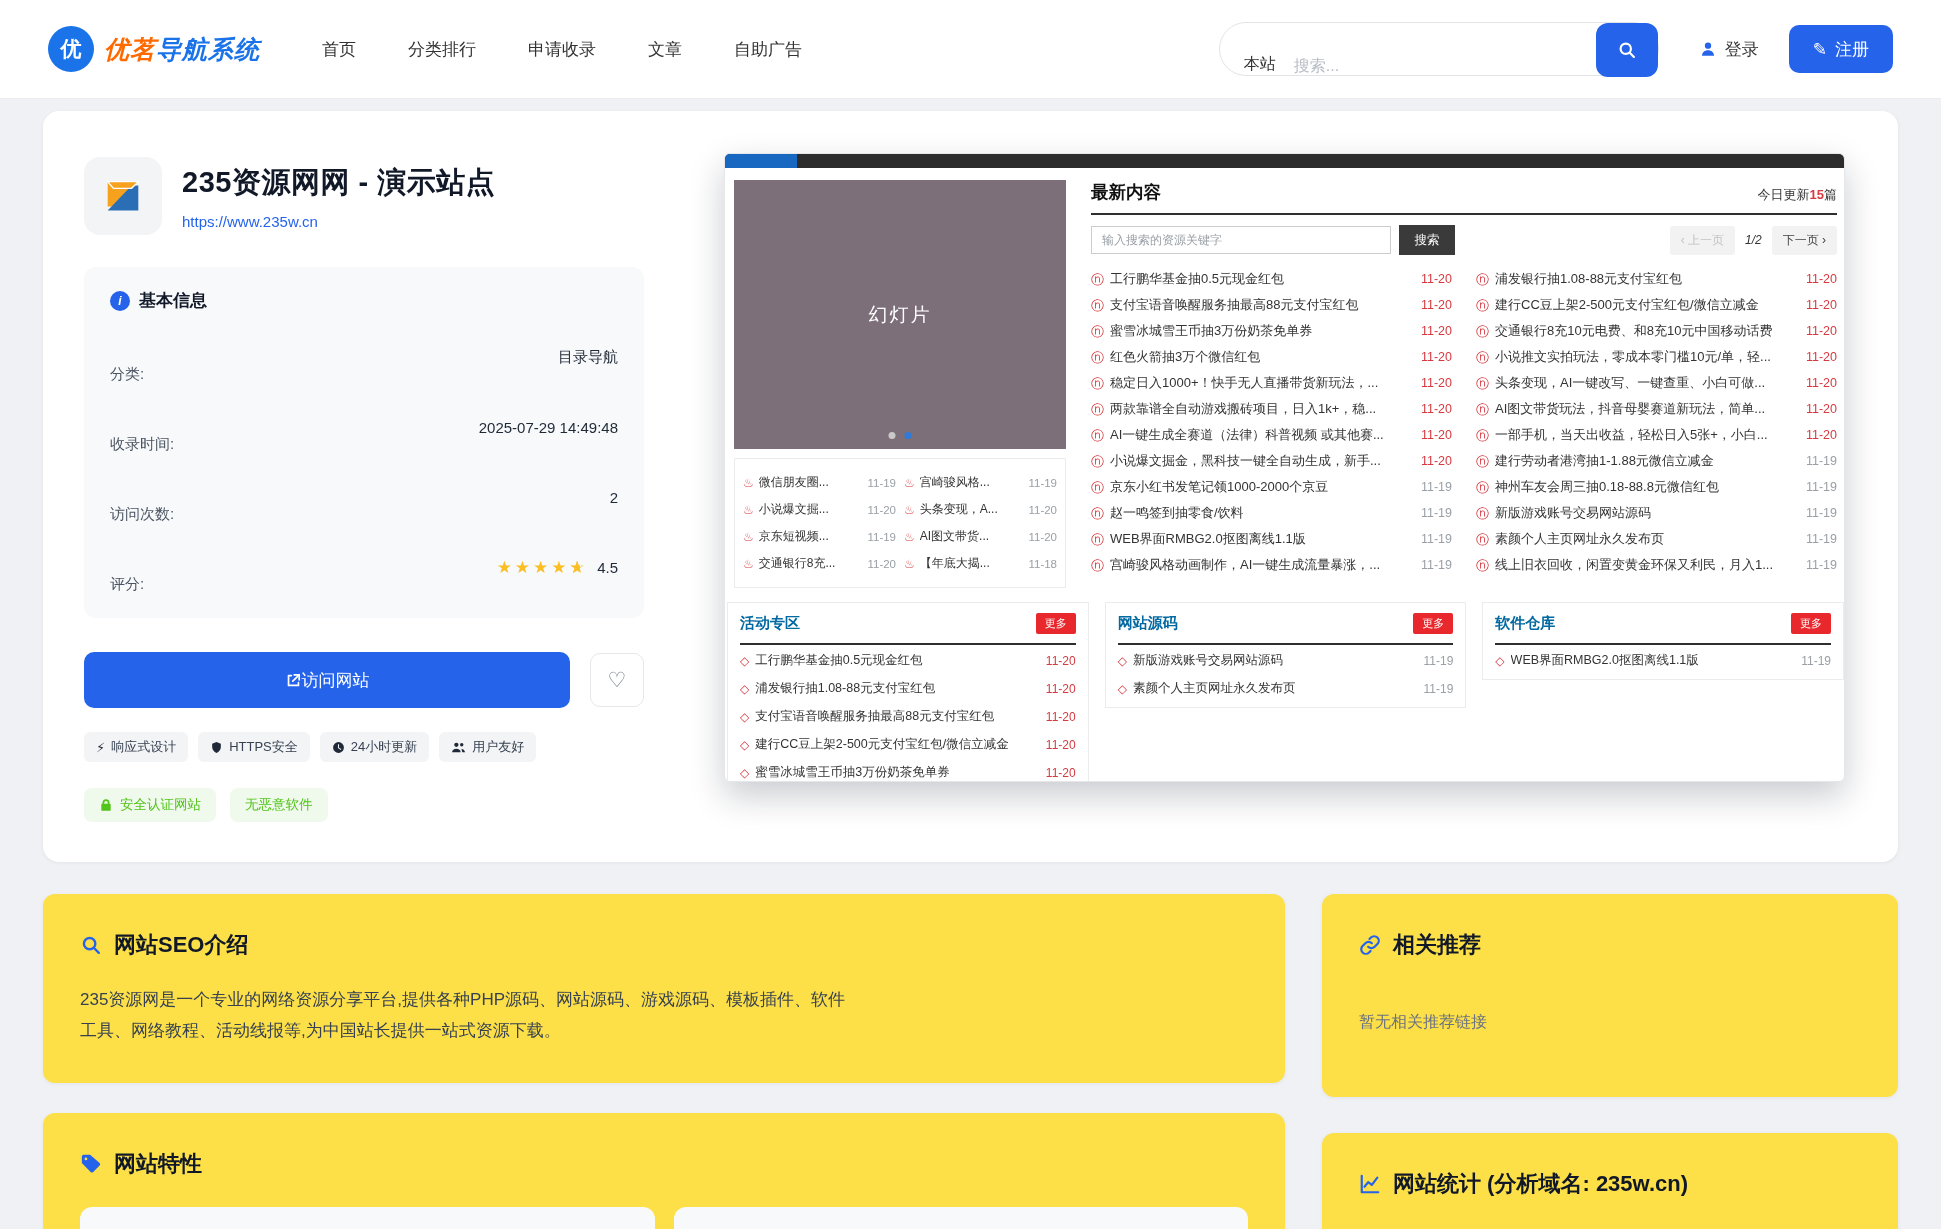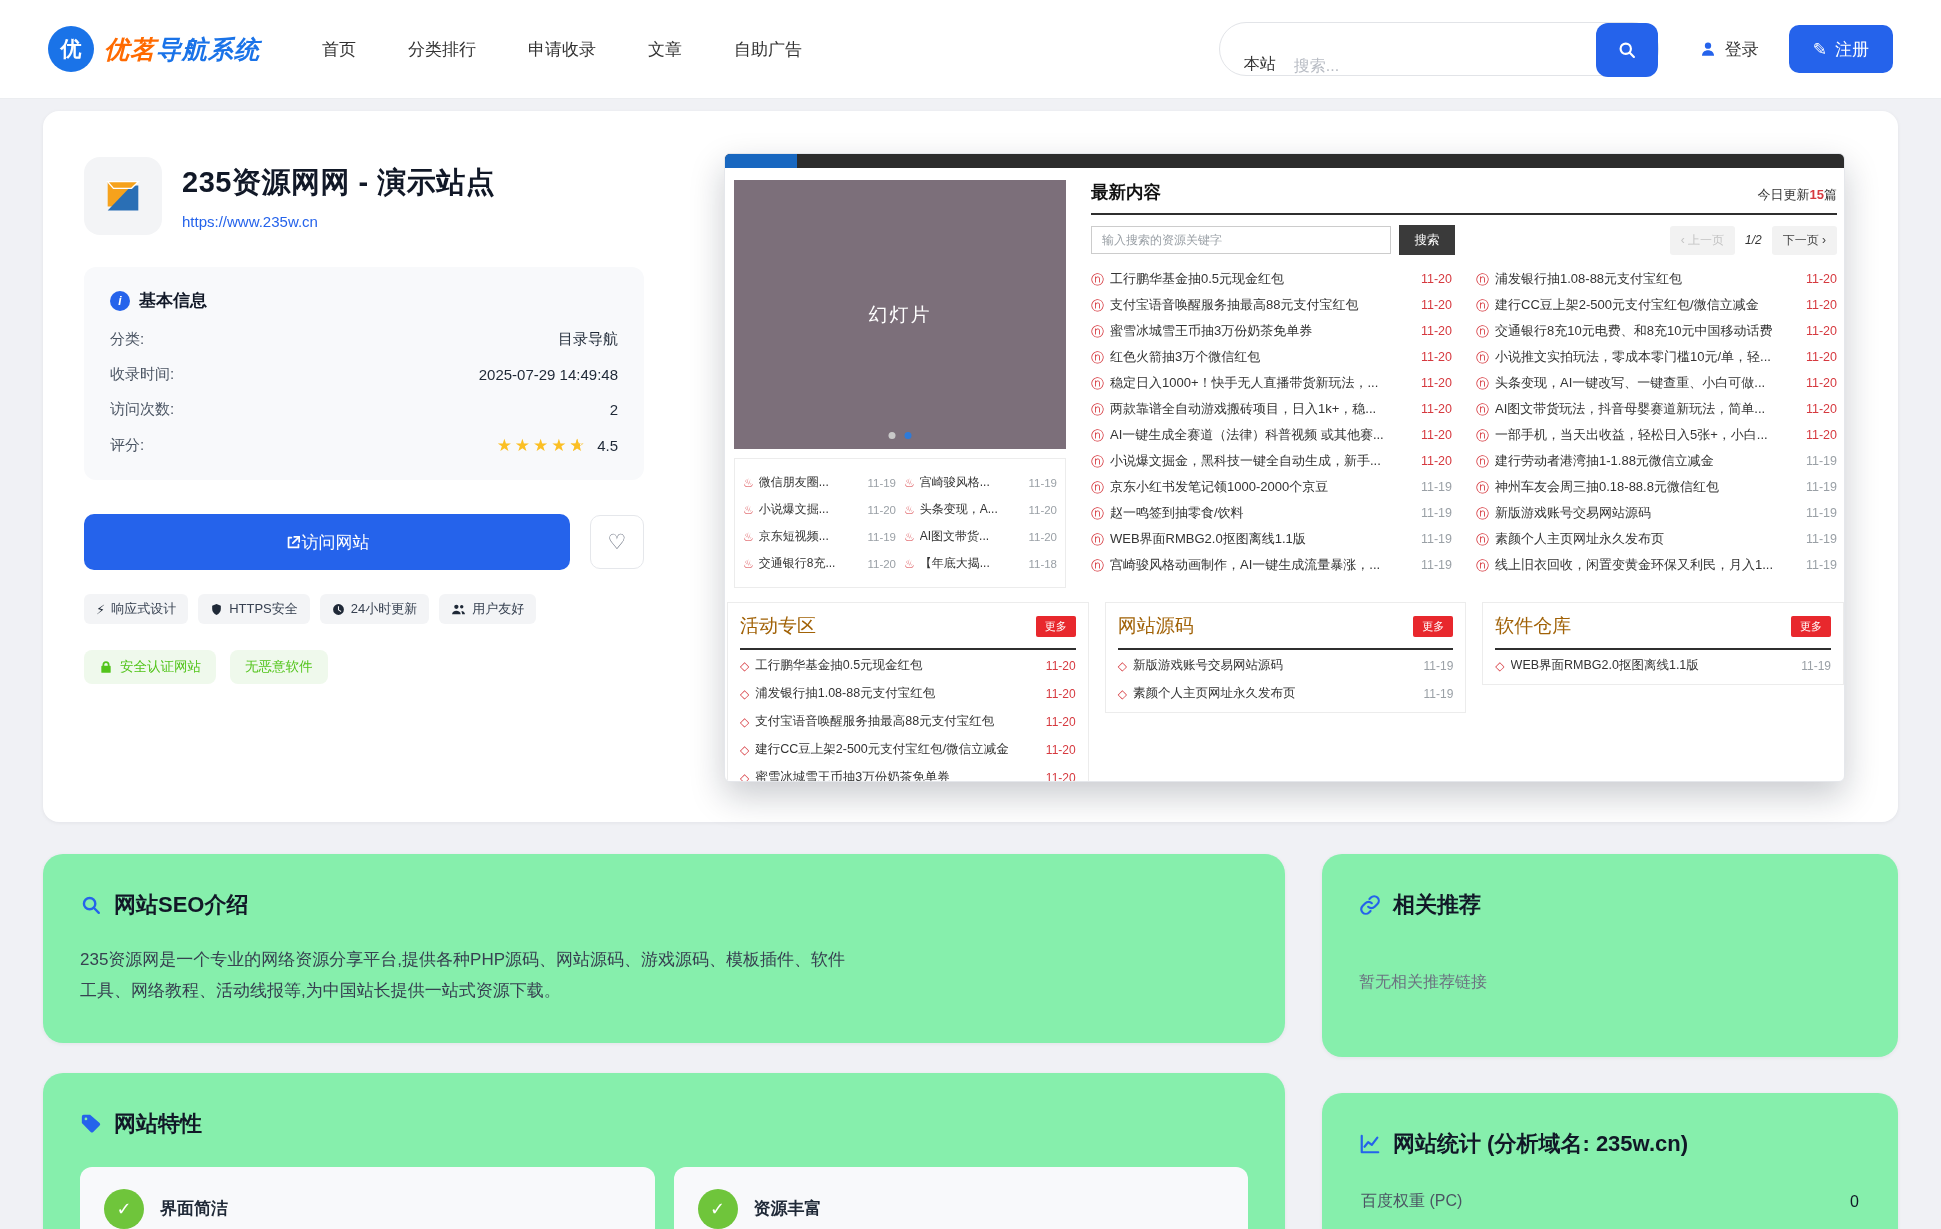--- a/index.html
+++ b/index.html
@@ -28,21 +28,21 @@
   .leftcol { width:560px; flex:none; }
   .sitehead { display:flex; gap:20px; align-items:flex-start; }
   .sitelogo { width:78px; height:78px; border-radius:16px; background:#f3f4f6; display:flex; align-items:center; justify-content:center; flex:none; }
   .sitetitle { font-size:29px; font-weight:800; color:#111827; letter-spacing:.5px; margin-top:6px; }
   .siteurl { display:inline-block; font-size:15px; color:#2563eb; text-decoration:none; margin-top:10px; }
   .infobox { margin-top:32px; background:#f8f9fb; border-radius:12px; padding:22px 26px 16px; }
   .infohead { display:flex; align-items:center; gap:9px; }
   .icircle { width:20px; height:20px; border-radius:50%; background:#2563eb; color:#fff; font-size:12px; font-weight:bold; font-style:italic; display:flex; align-items:center; justify-content:center; }
   .infohead b { font-size:17px; color:#111827; }
   .irow { display:flex; justify-content:space-between; align-items:center; padding:8px 0; }
-  .irow .lbl { font-size:15px; color:#4b5563; }
+  .irow .lbl { font-size:15px; color:#4b5563;margin-top:35px; }
   .irow .val { font-size:15px; color:#1f2937; }
   .irows { margin-top:10px; }
   .stars { color:#fbbf24; font-size:17px; letter-spacing:3px; display:flex; align-items:center; }
   .halfstar { position:relative; display:inline-block; width:1.15em; }
   .halfstar .base { color:#fbbf24; }
   .halfstar .fill { position:absolute; left:0; top:0; width:54%; overflow:hidden; color:#fbbf24; }
   .rval { color:#1f2937; font-size:15px; margin-left:8px; letter-spacing:0; }
   .btnrow { margin-top:34px; display:flex; gap:20px; align-items:center; }
   .visitbtn { flex:1; height:56px; background:#2563eb; color:#fff; font-size:17px; border:none; border-radius:10px; display:flex; align-items:center; justify-content:center; cursor:pointer; }
   .heartbtn { width:54px; height:54px; background:#fff; border:1px solid #e5e7eb; border-radius:10px; color:#6b7280; font-size:21px; display:flex; align-items:center; justify-content:center; cursor:pointer; }
@@ -86,32 +86,32 @@
   .lcol { flex:1; min-width:0; }
   .lrow { display:flex; align-items:center; height:26px; gap:6px; min-width:0; }
   .lrow .nic { color:#d6393f; font-size:13px; flex:none; line-height:1; }
   .lrow .lt { font-size:13px; color:#333; white-space:nowrap; overflow:hidden; text-overflow:ellipsis; flex:1; }
   .lrow .ld { font-size:12.5px; flex:none; margin-left:6px; }
   .hot { color:#d6393f; }
   .old { color:#9aa0a6; }
   .psections { display:flex; gap:16px; margin-top:14px; padding:0 0 0 2px; align-items:flex-start; }
   .scard { flex:1; background:#fff; border:1px solid #ececec; padding:10px 12px 6px; min-width:0; }
   .shead { display:flex; justify-content:space-between; align-items:center; padding-bottom:9px; border-bottom:2px solid #2f2f2f; }
-  .shead .st { font-size:19px; font-weight:normal; color:#a16207; }
+  .shead .st { font-size:15px; font-weight:bold; color:#0369a1; }
   .morebadge { background:#e8282d; color:#fff; font-size:11px; padding:3px 9px; border-radius:2px; }
   .srow { display:flex; align-items:center; height:25px; gap:6px; min-width:0; margin-top:3px; }
   .srow .gic { color:#d6393f; font-size:12px; flex:none; }
   .srow .stt { font-size:12.5px; color:#333; white-space:nowrap; overflow:hidden; flex:1; }
   .srow .sd { font-size:12px; flex:none; }
 
   
   .bottom { display:flex; gap:37px; margin:32px 43px 0; align-items:flex-start; }
   .bcol-l { width:1242px; flex:none; }
   .bcol-r { flex:1; }
-  .card { background:#86efac; border-radius:20px; box-shadow:0 1px 4px rgba(17,24,39,.06); padding:36px 37px; }
+  .card { background:#fde047; border-radius:12px; box-shadow:0 1px 4px rgba(17,24,39,.06); padding:36px 37px; }
   .chead { display:flex; align-items:center; gap:12px; }
   .chead .ct { font-size:22px; font-weight:800; color:#111827; }
   .cicon { color:#2563eb; display:flex; align-items:center; }
   .seotext { margin-top:24px; font-size:17px; color:#374151; line-height:1.85; max-width:770px; }
   .related-empty { text-align:left; font-size:16px; color:#6b7280; padding:52px 0 28px; }
   .statrow { display:flex; justify-content:space-between; align-items:center; padding:18px 2px; font-size:16px; }
   .statrow .sl { color:#4b5563; }
   .statrow .sv { color:#111827; }
   .stats-body { margin-top:14px; }
   .feat-grid { margin-top:28px; display:flex; gap:19px; }

